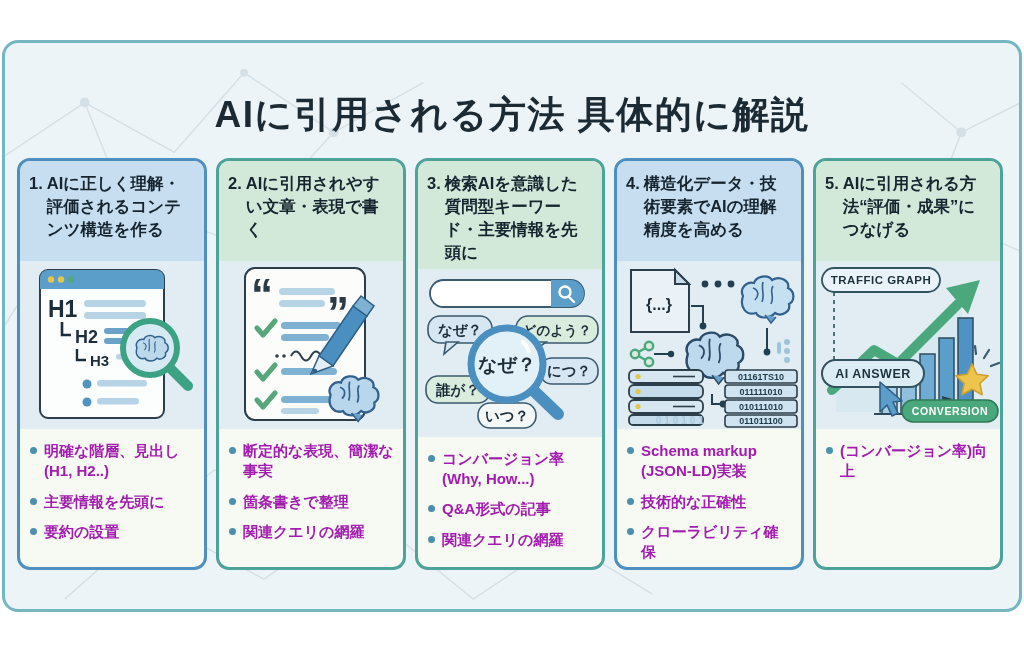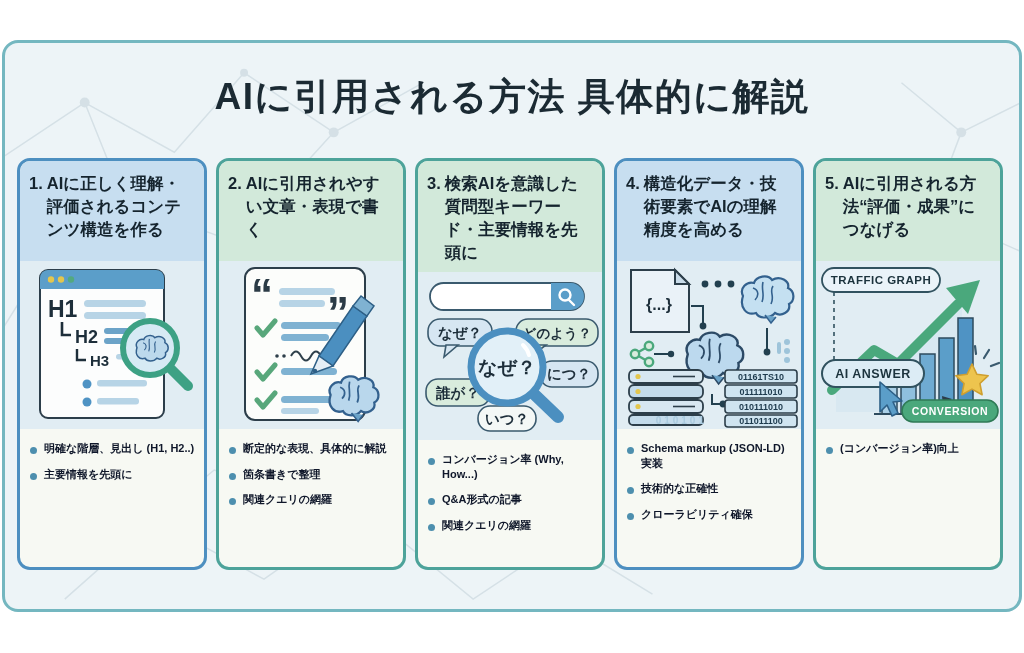--- a/index.html
+++ b/index.html
@@ -9,21 +9,21 @@
     font-family:"Liberation Sans", sans-serif;
     -webkit-font-smoothing:antialiased;
   }
   .panel{
     position:absolute;left:2px;right:2px;top:40px;bottom:41px;
     background:#edf4f7;border:3px solid #74b7c0;border-radius:16px;
     box-sizing:border-box;
   }
   .net-bg{position:absolute;inset:0;width:100%;height:100%;opacity:.45;}
   .title{
-    position:absolute;top:72px;left:0;width:100%;text-align:center;
+    position:absolute;top:90px;left:0;width:100%;text-align:center;
     font-size:37px;font-weight:bold;color:#1b2a33;letter-spacing:1.5px;
   }
   .columns{
     position:absolute;top:158px;left:17px;display:flex;gap:9px;
   }
   .card{
     width:190px;height:412px;box-sizing:border-box;border-radius:13px;
     background:#f7f9f3;overflow:hidden;display:flex;flex-direction:column;
   }
   .card.blue{border:3px solid #4d8fc0;}
@@ -35,22 +35,22 @@
   }
   .blue .card-header{background:#c7def0;}
   .green .card-header{background:#d2e9da;}
   .card-number{margin-right:4px;flex-shrink:0;}
   .illus{
     height:168px;background:#e1edf3;display:flex;align-items:center;justify-content:center;
     flex-shrink:0;
   }
   .bullets{padding:12px 9px 6px 10px;flex:1;}
   .bullet{
-    display:flex;font-weight:bold;font-size:11px;line-height:1.32;
-    color:#0f172a;margin-bottom:11px;
+    display:flex;font-weight:bold;font-size:15px;line-height:1.32;
+    color:#a21caf;margin-bottom:11px;
   }
   .bullet .dot{
     width:7px;height:7px;border-radius:50%;background:#4d8fae;
     margin:6px 7px 0 0;flex-shrink:0;
   }
   svg text{font-family:"Liberation Sans", sans-serif;}
 </style>
 </head>
 <body>
 
@@ -125,20 +125,24 @@
     </div>
     <div class="bullets">
       <div class="bullet">
           <span class="dot"></span>
           <span>明確な階層、見出し (H1, H2..)</span>
         </div>
       <div class="bullet">
           <span class="dot"></span>
           <span>主要情報を先頭に</span>
         </div>
+      <div class="bullet">
+          <span class="dot"></span>
+          <span>要約の設置</span>
+        </div>
     </div>
   </div>
 
   <div class="card green">
     <div class="card-header">
       <span class="card-number">2.</span>
       <span>AIに引用されやすい文章・表現で書く</span>
     </div>
     <div class="illus">
       <svg width="184" height="166" viewBox="0 0 184 166">
@@ -169,21 +173,21 @@
         <g transform="translate(104,112) scale(0.95)">
           <path d="M8 22 C4 14 12 7 19 9 C21 2 33 0 37 6 C45 1 55 7 53 14 C60 17 60 27 54 30 C56 38 46 43 40 39 C35 45 24 45 21 39 C12 42 4 34 8 22 Z" fill="#b9d7ec" stroke="#33618e" stroke-width="2.4"></path>
           <path d="M28 8 C26 16 30 20 27 28 M18 14 C24 16 24 22 20 26 M38 12 C34 18 40 22 36 30" stroke="#33618e" stroke-width="1.8" fill="none"></path>
           <path d="M30 41 l7 9 l5 -7" fill="#6ba3c8" stroke="#33618e" stroke-width="1.6"></path>
         </g>
       </svg>
     </div>
     <div class="bullets">
       <div class="bullet">
           <span class="dot"></span>
-          <span>断定的な表現、具体的に解説</span>
+          <span>断定的な表現、簡潔な事実</span>
         </div>
       <div class="bullet">
           <span class="dot"></span>
           <span>箇条書きで整理</span>
         </div>
       <div class="bullet">
           <span class="dot"></span>
           <span>関連クエリの網羅</span>
         </div>
     </div>

